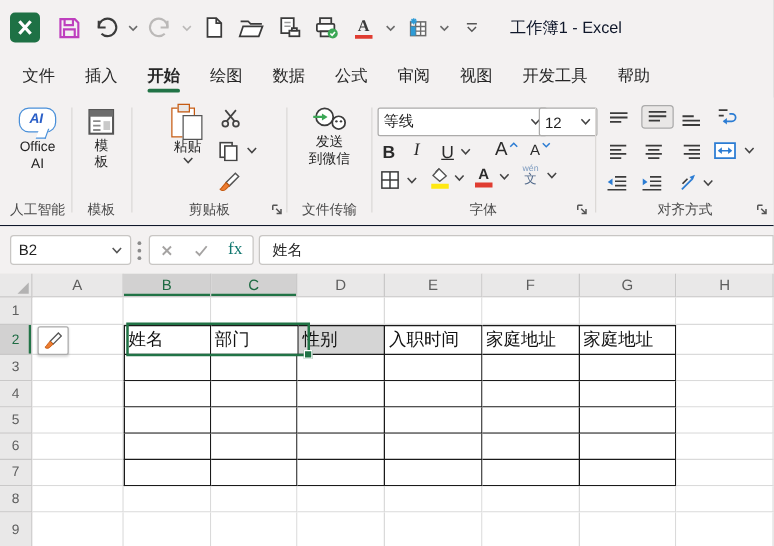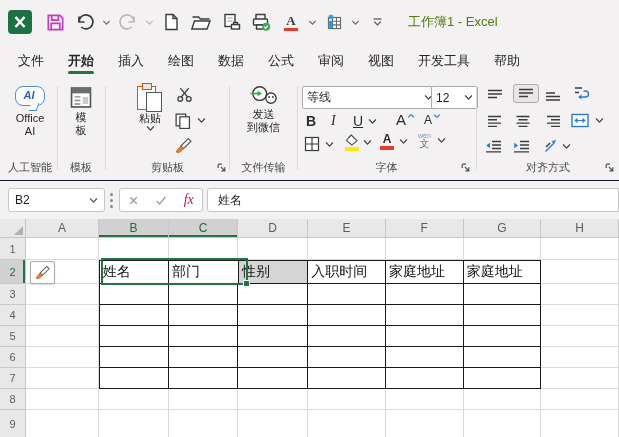--- a/index.html
+++ b/index.html
@@ -6,21 +6,21 @@
   body{background:#9a9a9a}
   .app{position:relative;width:619px;height:437px;background:#F3F1F1;overflow:hidden;
        font-family:"Liberation Sans","DejaVu Sans",sans-serif;color:#222;font-size:12px}
 
   
   .titlebar{position:absolute;top:0;left:0;right:0;height:44px;display:flex;align-items:center;padding-left:8px}
   .qi{height:30px;display:flex;align-items:center;justify-content:center;flex:none;border-radius:3px}
   .qi.main{width:30px}
   .qi.chs{width:13px}
   .logo{width:24px;height:24px;border-radius:4px;background:#1E7145;display:flex;align-items:center;justify-content:center;margin-right:8px}
-  .wintitle{font-size:13px;color:#4d7c0f;margin-left:16px;white-space:nowrap}
+  .wintitle{font-size:13px;color:#0f172a;margin-left:16px;white-space:nowrap}
   .greyed svg path,.greyed svg rect{stroke:#BBB9B8 !important}
   .abar{display:flex;flex-direction:column;align-items:center;line-height:1}
   .abar .al{font-size:13px;font-weight:bold;color:#3b3b3b;font-family:"Liberation Serif","DejaVu Serif",serif}
   .abar .bar{width:14px;height:3px;margin-top:1px}
 
   
   .tabs{position:absolute;top:44px;left:0;right:0;height:34px;display:flex;align-items:stretch;padding-left:6px}
   .tab{padding:0 12px;font-size:13px;display:flex;align-items:center;position:relative;color:#262626;white-space:nowrap}
   .tab.active{font-weight:bold}
   .tab.active::after{content:"";position:absolute;left:12px;right:12px;bottom:4px;height:3px;background:#217346;border-radius:2px}
@@ -44,21 +44,21 @@
   .pin{display:flex;flex-direction:column;align-items:center;line-height:1}
   .pin .t{font-size:7px;color:#7E9CC0}
   .pin .b{font-size:10px;color:#51698a}
 
   
   .frow{position:absolute;top:181px;left:0;right:0;height:38px;background:#F3F1F1;border-bottom:1px solid #D8D5D3}
   .whitebox{position:absolute;top:7px;height:24px;background:#fff;border:1px solid #C8C6C4;border-radius:3px;display:flex;align-items:center;box-sizing:border-box}
   .dots{position:absolute;left:110px;top:12px;width:4px;display:flex;flex-direction:column;gap:3px}
   .dots i{width:3px;height:3px;background:#8a8a8a;border-radius:50%}
   .fxgrp{left:119px;width:84px;justify-content:space-around}
-  .fxlabel{font-family:"Liberation Serif","DejaVu Serif",serif;font-style:italic;font-size:14px;color:#be185d}
+  .fxlabel{font-family:"Liberation Serif","DejaVu Serif",serif;font-size:14px;color:#0f766e}
 
   
   .sheet{position:absolute;top:219px;left:0;width:619px;height:218px;background:#fff}
   #grid{position:absolute;inset:0}
   .hrow,.drow{display:flex}
   .corner{width:27px;box-sizing:border-box;background:#E9E8E8;border-right:1px solid #C9C8C8;border-bottom:1px solid #C9C8C8;position:relative}
   .corner i{position:absolute;right:2px;bottom:2px;width:0;height:0;border-left:9px solid transparent;border-bottom:9px solid #B3B2B2}
   .hc{box-sizing:border-box;background:#E9E8E8;border-right:1px solid #C9C8C8;border-bottom:1px solid #C9C8C8;color:#5E5E5E;font-size:12px;display:flex;align-items:center;justify-content:center}
   .hc.sel{background:#D2D1D1;color:#1E6B43;box-shadow:inset 0 -2px 0 #217346}
   .rh{width:27px;box-sizing:border-box;background:#E9E8E8;border-right:1px solid #C9C8C8;border-bottom:1px solid #C9C8C8;color:#5E5E5E;font-size:11px;display:flex;align-items:center;justify-content:center}
@@ -169,22 +169,22 @@
       <svg width="11" height="10" viewBox="0 0 11 10">
           <path d="M1.5 2 h8" stroke="#555" stroke-width="1.2"></path>
           <path d="M2.2 4.6 L5.5 8 L8.8 4.6" fill="none" stroke="#555" stroke-width="1.2"></path>
         </svg>
     </div>
     <div class="wintitle">工作簿1 - Excel</div>
   </div>
 
   <div class="tabs">
     <div class="tab">文件</div>
+    <div class="tab">插入</div>
     <div class="tab active">开始</div>
-    <div class="tab">插入</div>
     <div class="tab">绘图</div>
     <div class="tab">数据</div>
     <div class="tab">公式</div>
     <div class="tab">审阅</div>
     <div class="tab">视图</div>
     <div class="tab">开发工具</div>
     <div class="tab">帮助</div>
   </div>
 
   <div class="ribbon">

